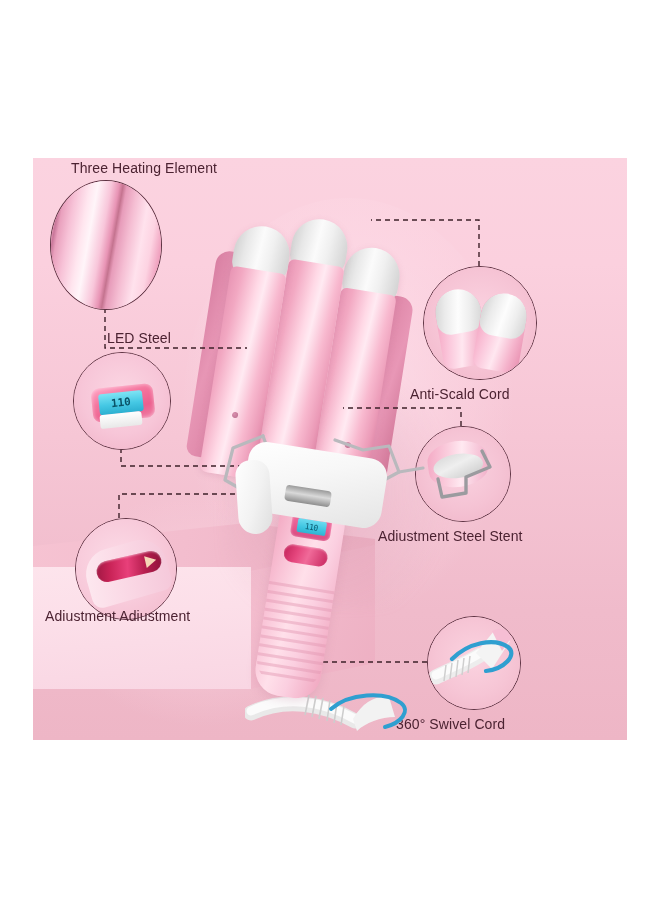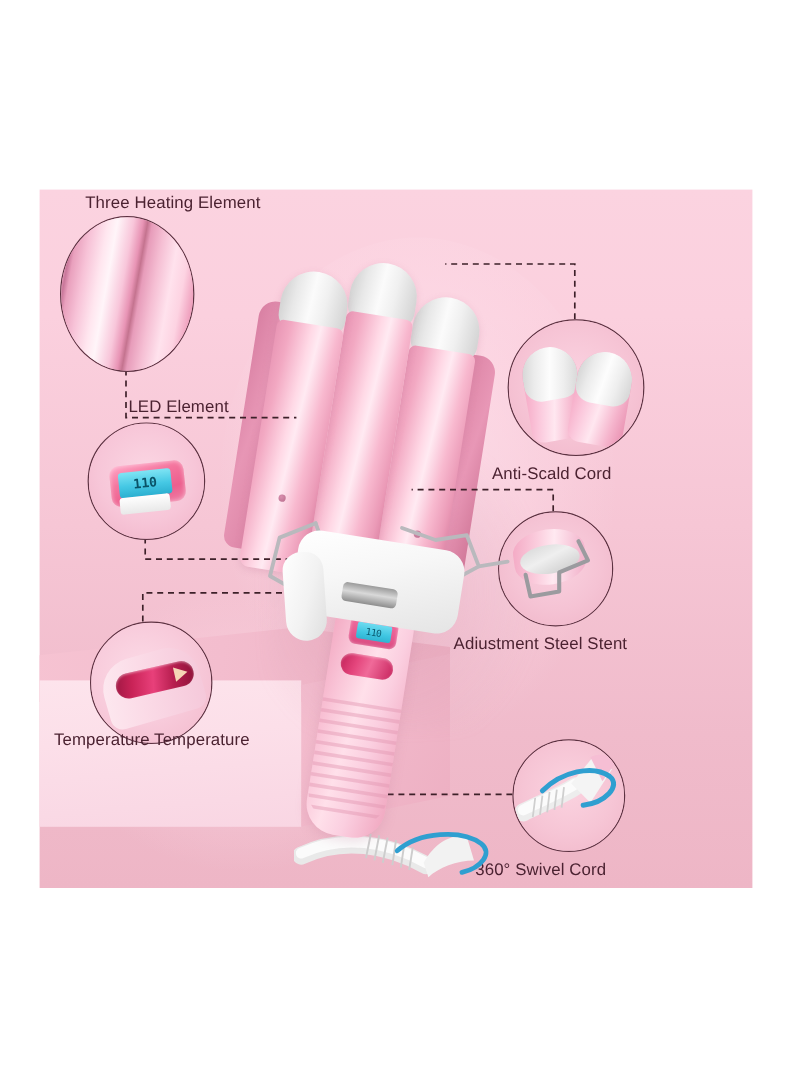--- a/index.html
+++ b/index.html
@@ -527,39 +527,39 @@
   </svg>
 
   <div class="callout">
     <div class="callout-label" style="left:38px; top:2px;">Three Heating Element</div>
     <div class="bubble" style="left:17px; top:22px; width:110px; height:128px;">
       <div class="art-barrels"></div>
     </div>
   </div>
 
   <div class="callout">
-    <div class="callout-label" style="left:74px; top:172px;">LED Element</div>
+    <div class="callout-label" style="left:74px; top:172px;">LED Steel</div>
     <div class="bubble" style="left:40px; top:194px; width:96px; height:96px;">
       <div class="art-led">
         <div class="dev">
           <div class="scr">110</div>
         </div>
         <div class="base"></div>
       </div>
     </div>
   </div>
 
   <div class="callout">
     <div class="bubble" style="left:42px; top:360px; width:100px; height:100px;">
       <div class="art-temp">
         <div class="tube"></div>
         <div class="btn"></div>
       </div>
     </div>
-    <div class="callout-label" style="left:12px; top:450px;">Temperature Temperature</div>
+    <div class="callout-label" style="left:12px; top:450px;">Adiustment Adiustment</div>
   </div>
 
   <div class="callout">
     <div class="bubble" style="left:390px; top:108px; width:112px; height:112px;">
       <div class="art-head">
         <div class="tip tipA"></div>
         <div class="tip tipB"></div>
       </div>
     </div>
     <div class="callout-label" style="left:377px; top:228px;">Anti-Scald Cord</div>

